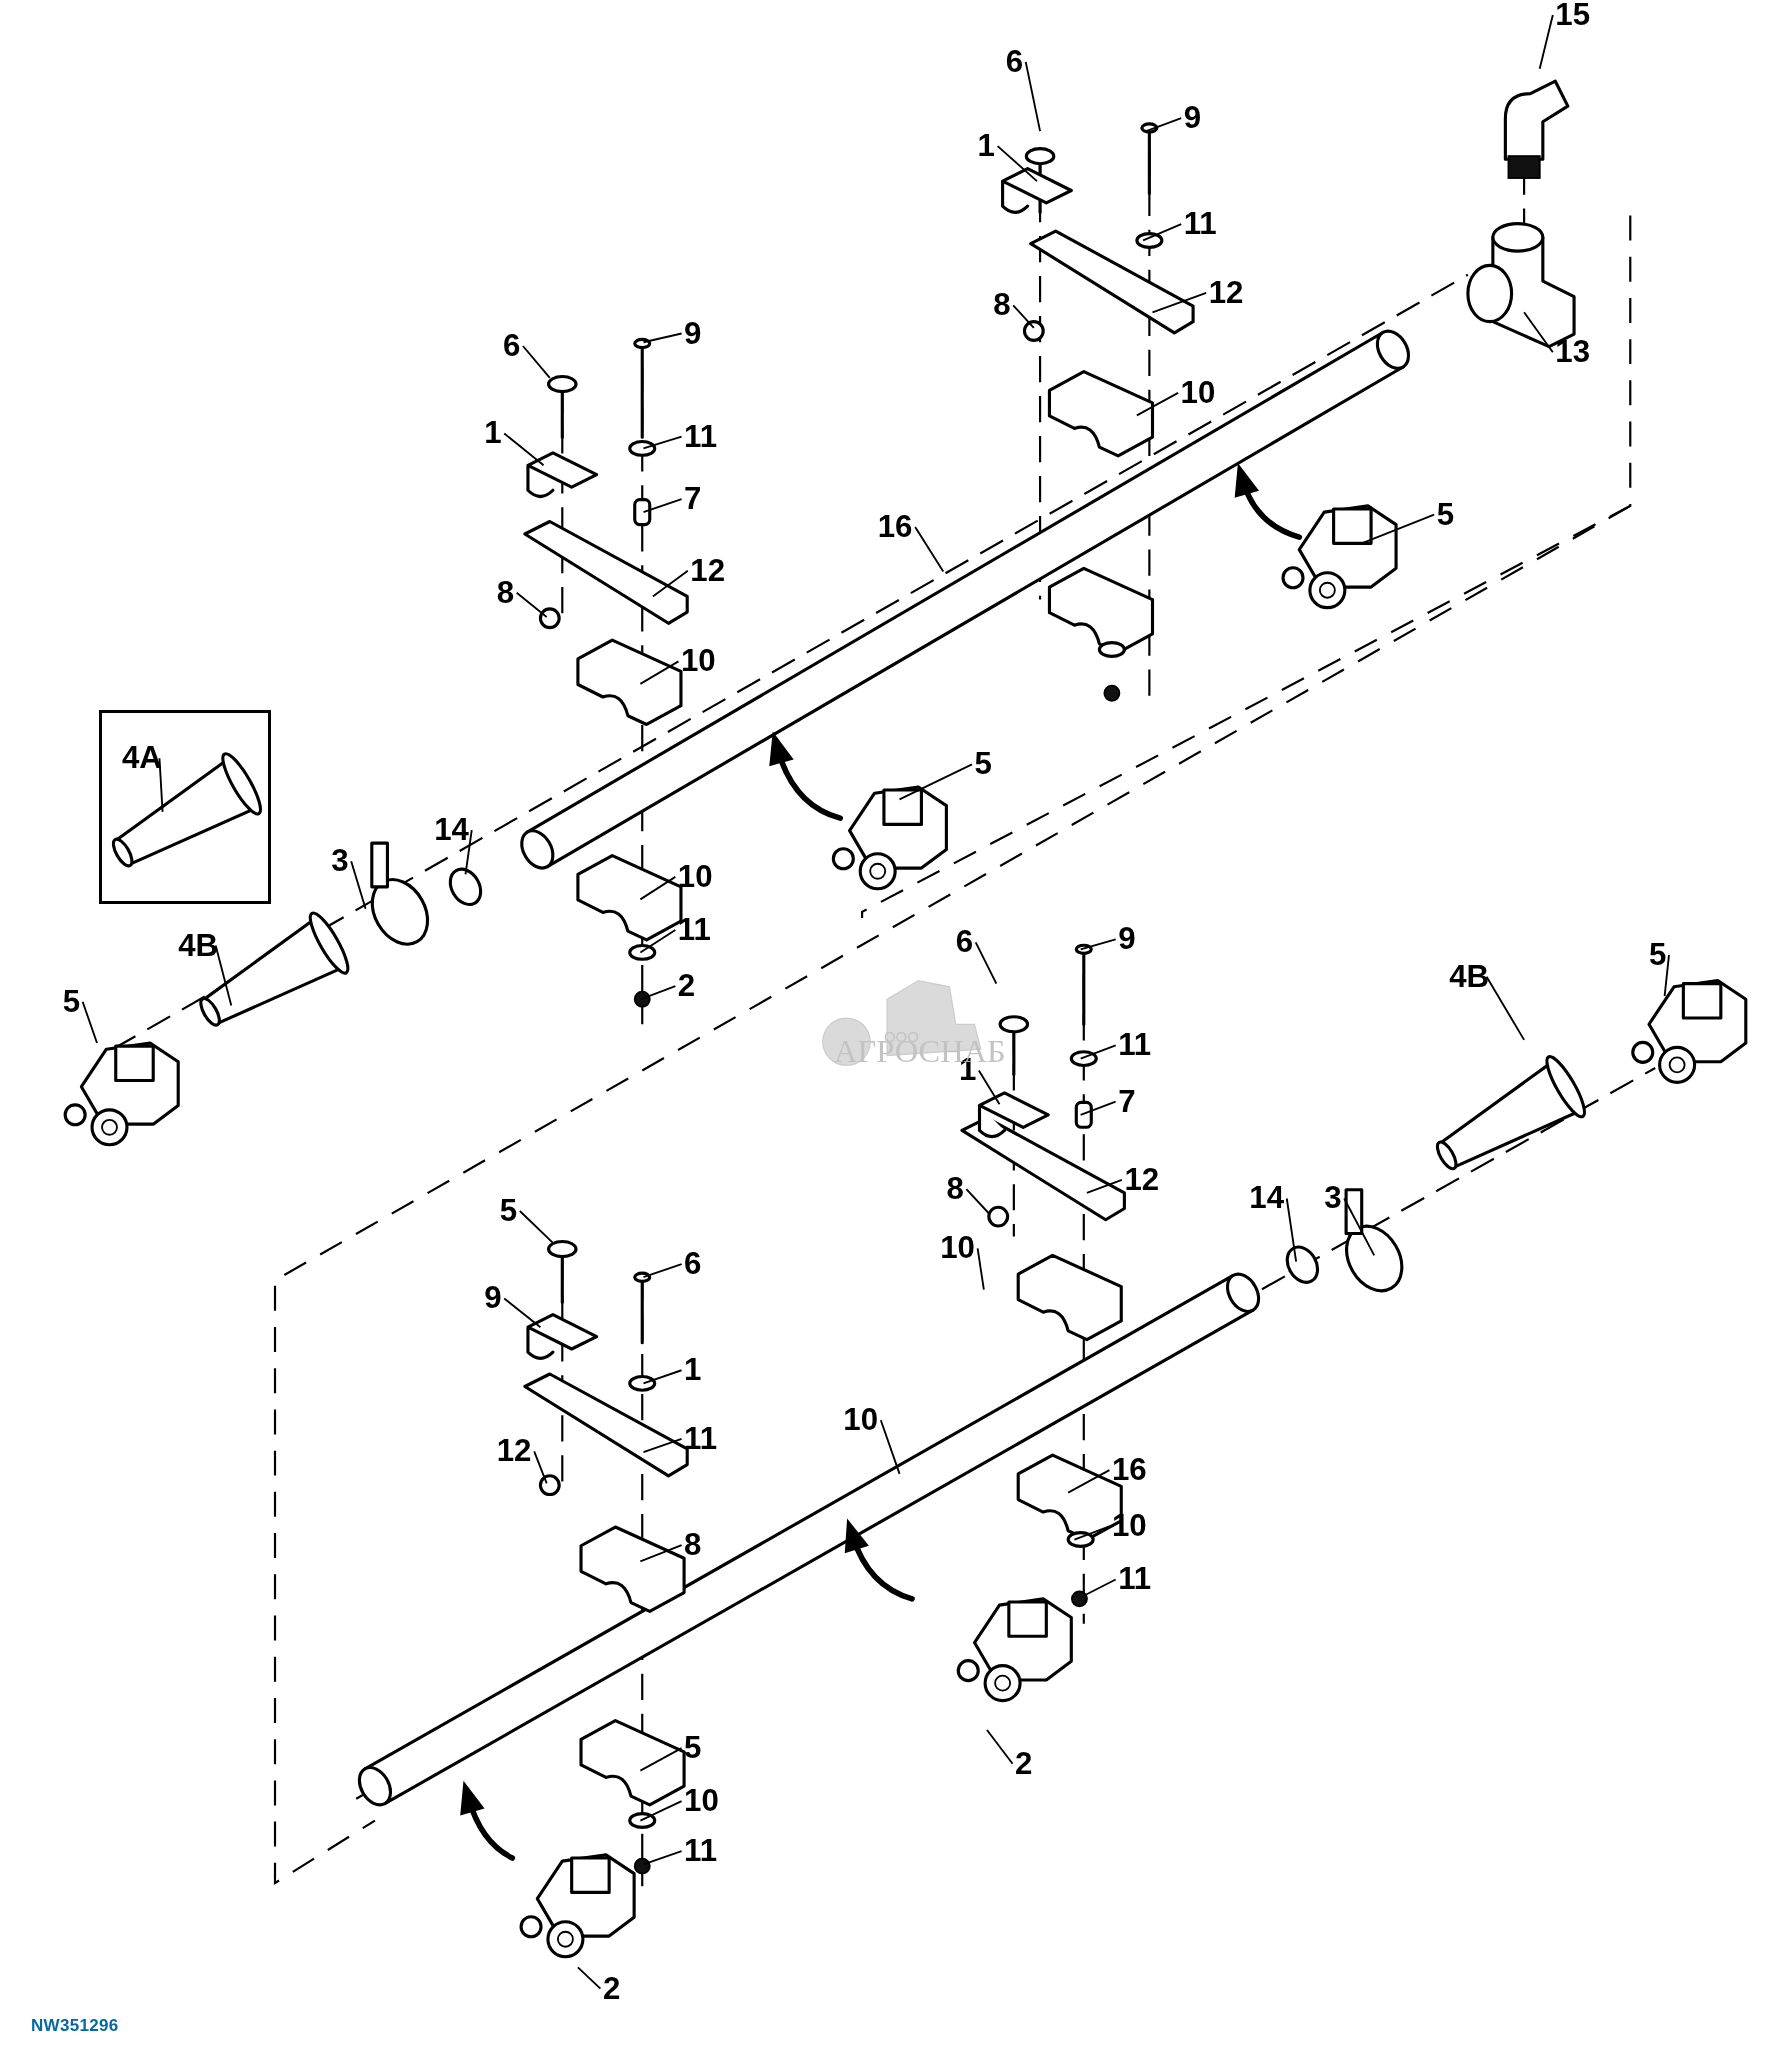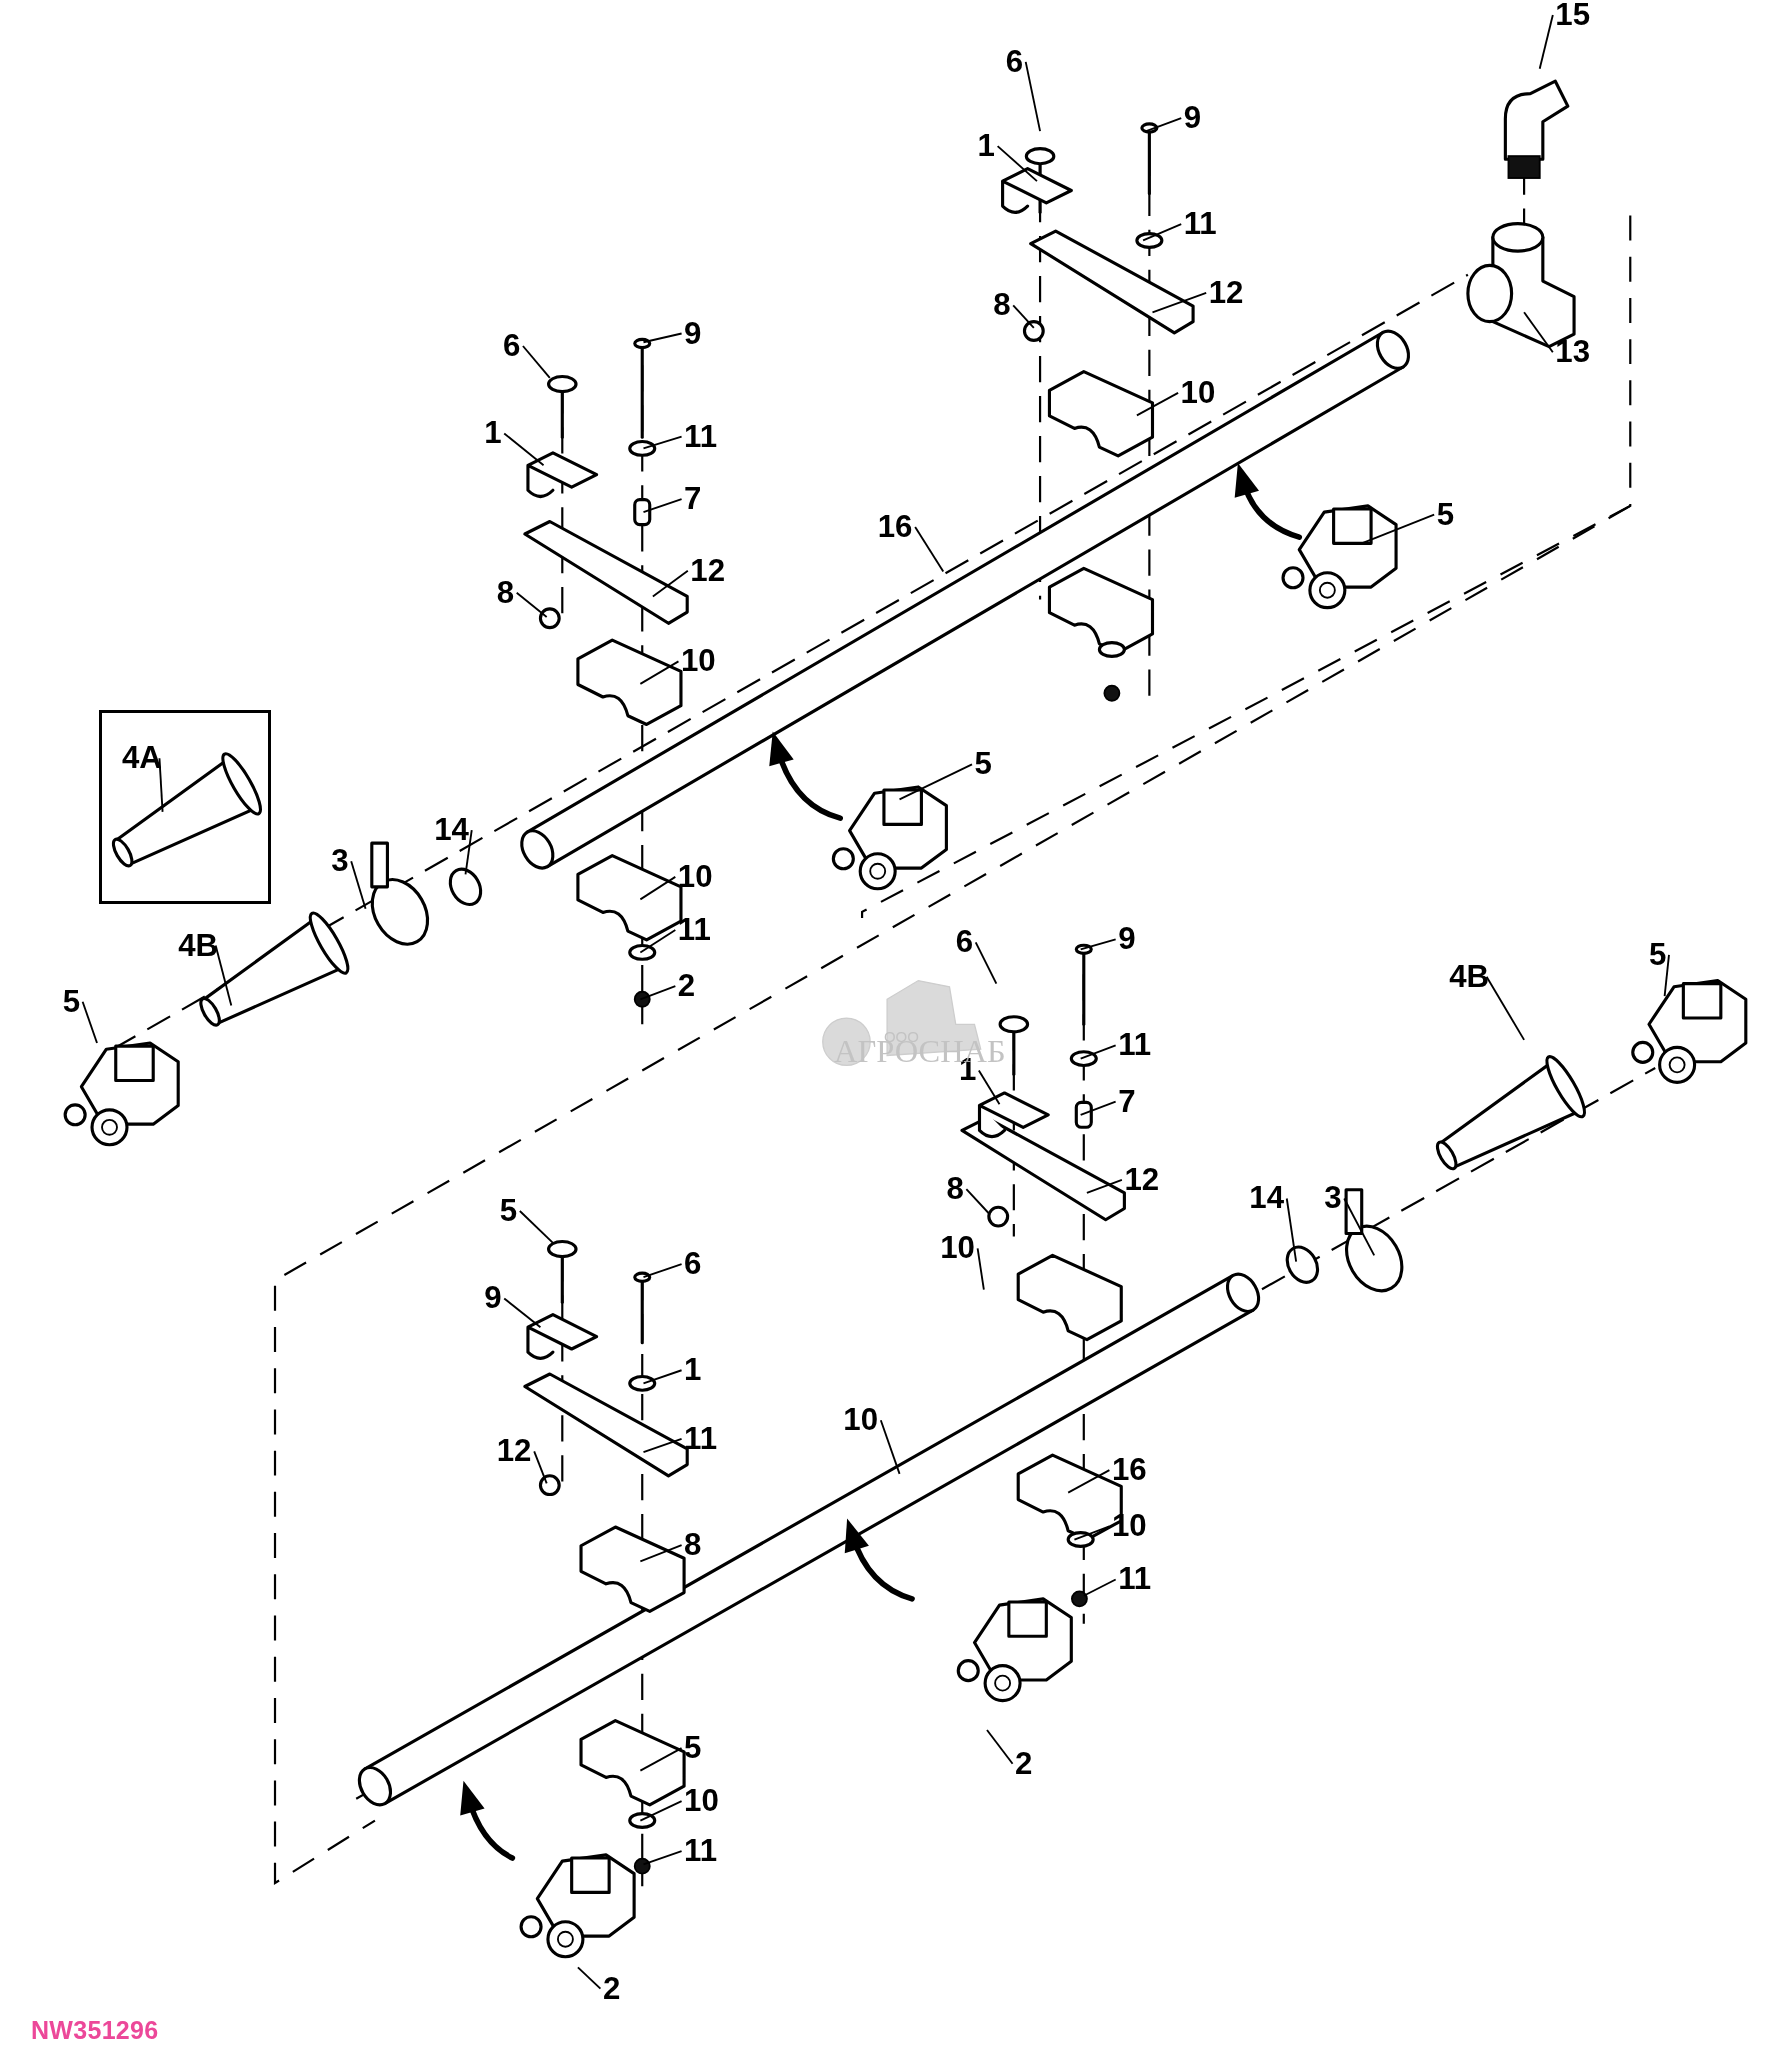--- a/index.html
+++ b/index.html
@@ -10,21 +10,21 @@
   .axis-dash { stroke: #000; stroke-width: 3.5; stroke-dasharray: 42 22; fill: none; }
   .frame-dash { stroke: #000; stroke-width: 3.5; stroke-dasharray: 40 26; fill: none; }
   .part { stroke: #000; stroke-width: 5; fill: #fff; stroke-linejoin: round; stroke-linecap: round; }
   .part-thin { stroke: #000; stroke-width: 3; fill: none; }
   .part-dark { fill: #111; stroke: #000; stroke-width: 3; }
   .arrow { stroke: #000; stroke-width: 9; fill: none; stroke-linecap: round; }
   .arrow-head { fill: #000; }
   .watermark-text { font-family: "Liberation Serif", serif; font-size: 52px; fill: #bdbdbd; }
   .watermark-small { font-family: "Liberation Sans", sans-serif; font-size: 24px; fill: #bdbdbd; }
   .watermark-shape { fill: #d6d6d6; stroke: #c8c8c8; stroke-width: 2; }
-  #figure-id { position: absolute; left: 31px; top: 2016px; font-weight: 700; font-size: 25px; color: #ec4899; letter-spacing: 0.3px; }
+  #figure-id { position: absolute; left: 31px; top: 2016px; font-weight: 700; font-size: 17px; color: #0369a1; letter-spacing: 0.3px; }
   #inset-box { position: absolute; left: 99px; top: 710px; width: 172px; height: 194px; border: 3.1px solid #000; box-sizing: border-box; }
 </style>
 </head>
 <body>
 
 <svg id="diagram" viewBox="0 0 2835 3308" xmlns="http://www.w3.org/2000/svg">
   <g id="layer-dash">
       <path d="M2610 345 L2610 810 L1380 1460 L1380 1470" class="frame-dash"></path>
       <path d="M2610 810 L440 2050 L440 3015 L600 2915" class="frame-dash"></path>
       <line x1="1665" y1="250" x2="1665" y2="960" class="axis-dash"></line>

